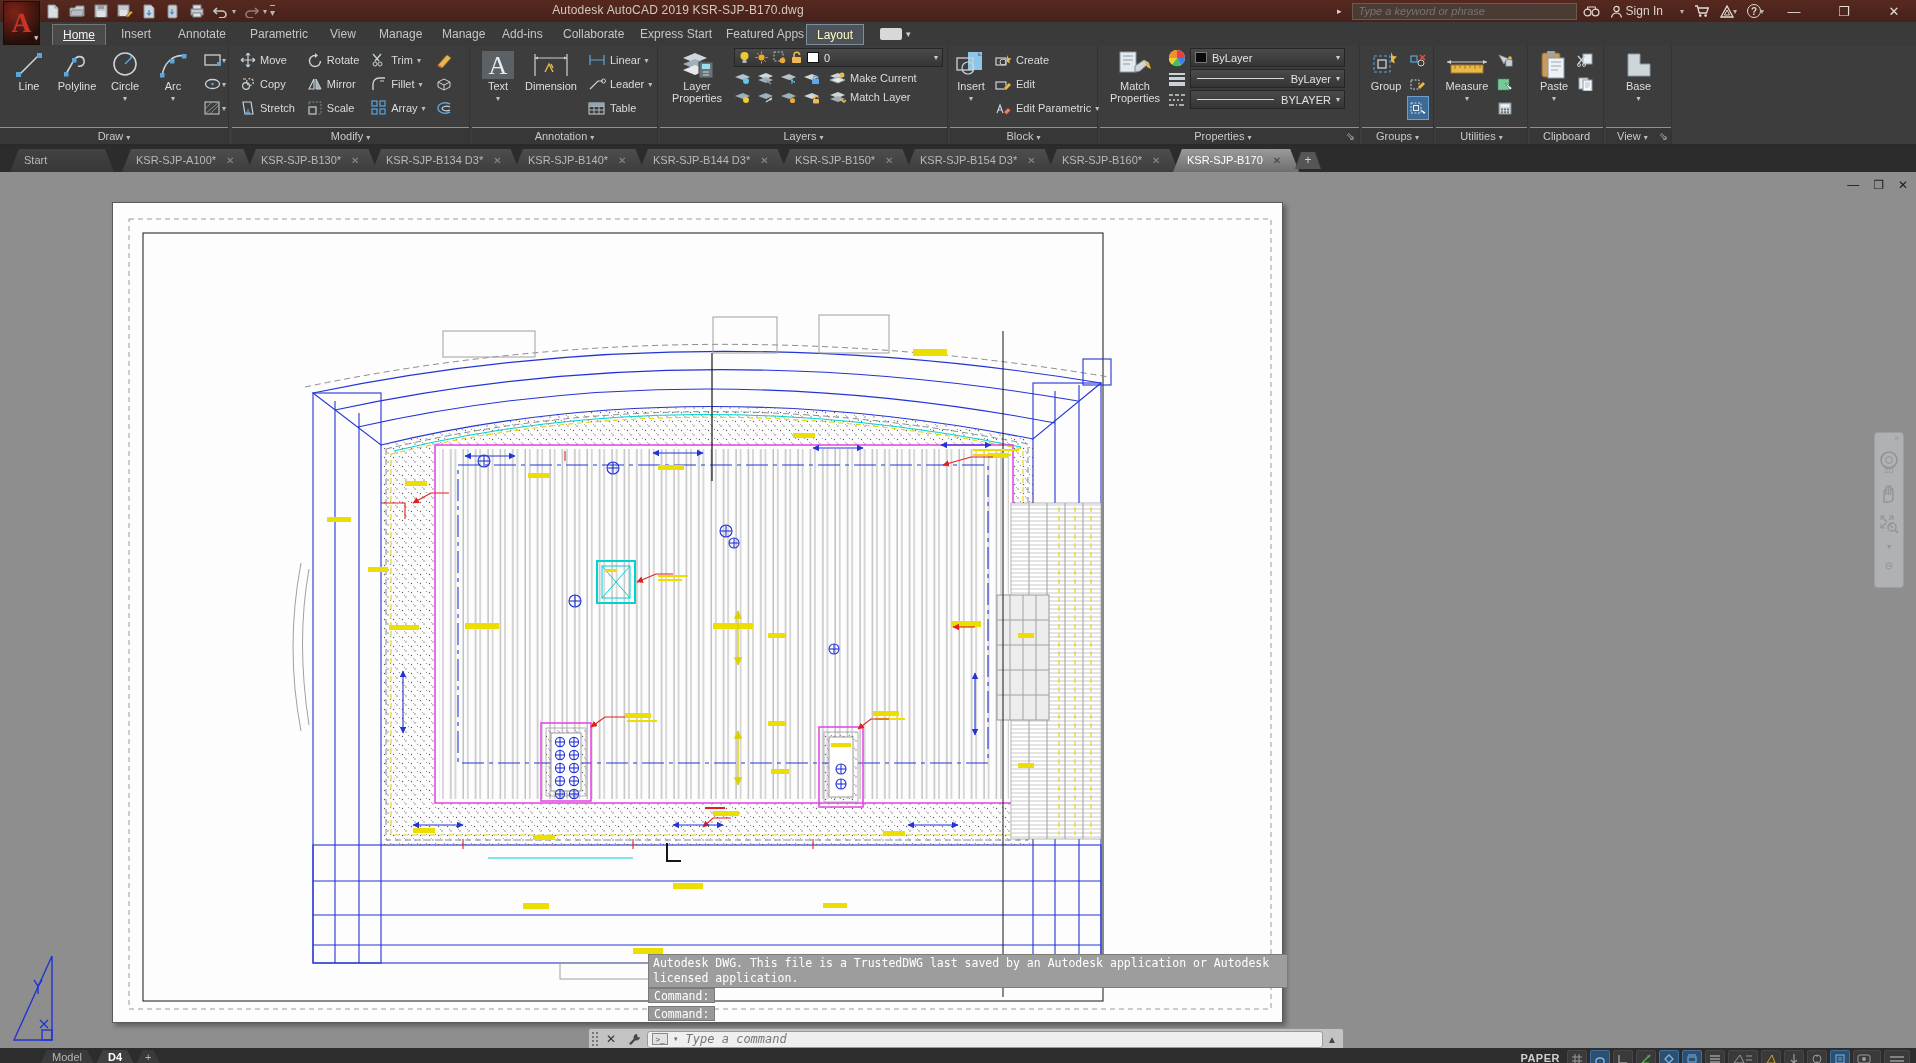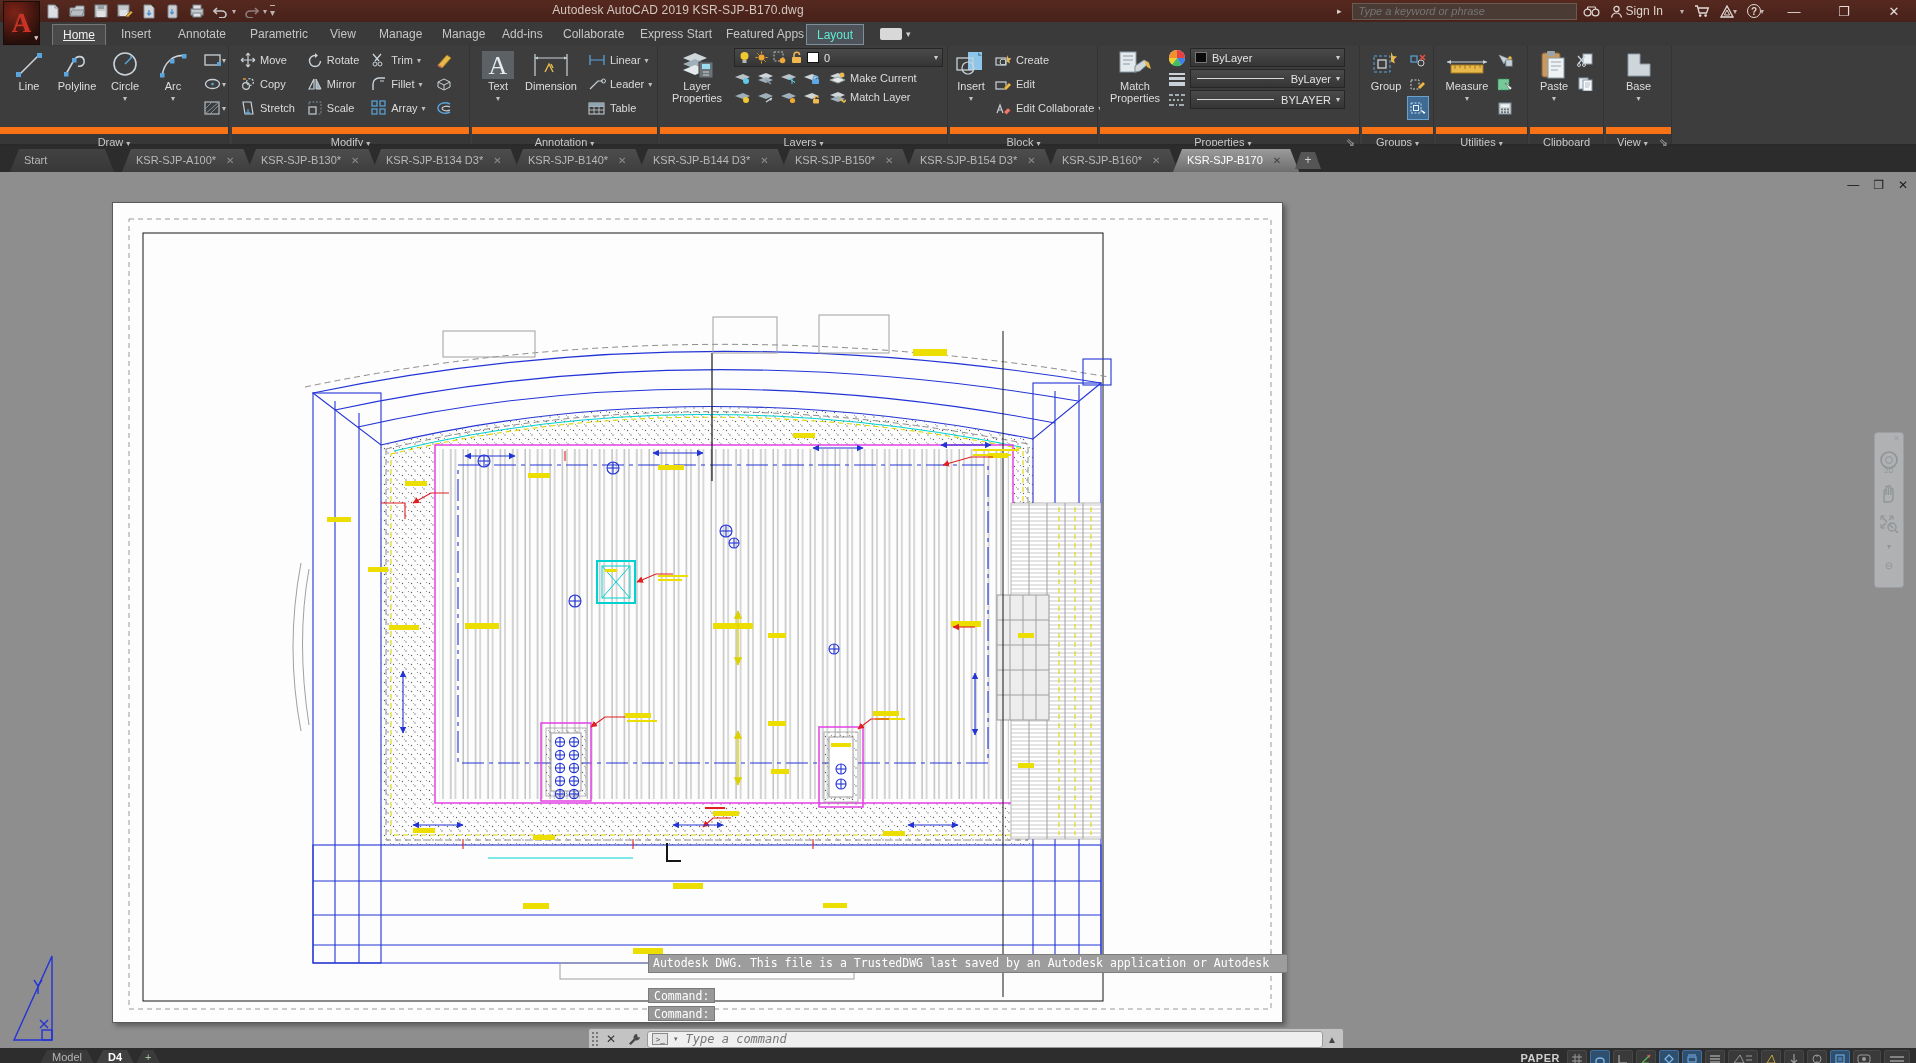--- a/index.html
+++ b/index.html
@@ -21,28 +21,28 @@
   .winbtn{width:40px;text-align:center;font-size:13px;color:#e4ddd8;}
   
   #ribbontabs{position:absolute;left:0;top:22px;width:1916px;height:24px;background:#3a3a3a;}
   #logo{position:absolute;left:3px;top:-21px;width:37px;height:44px;background:radial-gradient(circle at 30% 25%,#7e2317,#27100b 75%);
     border:1px solid #1d0d08;display:flex;align-items:center;justify-content:center;}
   #logo span{color:#cc3322;font-size:27px;font-weight:bold;font-family:"Liberation Serif",serif;
     text-shadow:0 0 2px #fff3, 1px 1px 0 #400;}
   #logo .lc{position:absolute;right:1px;bottom:2px;color:#d8d0cc;font-size:7px;}
   .rtab{position:absolute;top:2px;height:21px;line-height:21px;padding:0 10px;color:#c6c6c6;font-size:12px;}
   .rtab.active{background:#4a4a4a;border:1px solid #767676;border-bottom:none;color:#f2f2f2;text-decoration:underline;}
-  .rtab.hl{background:#4d5358;border:1px solid #7e8e9a;color:#5eead4;}
+  .rtab.hl{background:#4d5358;border:1px solid #7e8e9a;color:#fef9c3;}
   #panelmin{position:absolute;left:880px;top:6px;display:flex;gap:4px;align-items:center;color:#cfcfcf;font-size:9px;}
   #panelmin .pill{width:22px;height:12px;background:#d8d8d8;border-radius:2px;}
   
   #ribbon{position:absolute;left:0;top:46px;width:1916px;height:100px;background:#3d3d3d;border-bottom:2px solid #2a2a2a;}
   .panel{position:absolute;top:0;height:98px;background:#3d3d3d;border-right:1px solid #333;}
   .pbody{position:absolute;left:0;right:0;top:2px;height:78px;display:flex;align-items:flex-start;}
-  .plabel{position:absolute;left:0;right:0;bottom:0;height:17px;background:#373737;border-top:7px solid #f97316;
+  .plabel{position:absolute;left:0;right:0;bottom:0;height:17px;background:#373737;border-top:1px solid #f97316;
     color:#c9c9c9;font-size:11px;text-align:center;line-height:16px;}
   .plabel .pl-arrow{font-size:8px;color:#bdbdbd;}
   .bigbtn{width:46px;display:flex;flex-direction:column;align-items:center;padding-top:2px;color:#dedede;font-size:11px;line-height:12px;text-align:center;}
   .bigbtn .bcaret{font-size:8px;color:#c2c2c2;margin-top:1px;}
   .smallbtn{display:flex;align-items:center;gap:4px;height:24px;color:#dcdcdc;font-size:11px;padding:0 3px;white-space:nowrap;}
   .scaret{font-size:8px;color:#bdbdbd;}
   .mini{height:24px;display:flex;align-items:center;justify-content:center;padding:0 2px;}
   .col{display:flex;flex-direction:column;}
   .combo{height:19px;background:linear-gradient(#4a4a4a,#353535);border:1px solid #262626;
     color:#e4e4e4;font-size:11px;display:flex;align-items:center;padding:0 4px;gap:5px;}
@@ -583,21 +583,21 @@
               <rect x="1" y="4" width="10" height="7" fill="none" stroke="#c9d2d8" stroke-width="1.2"></rect>
               <path d="M9 10l5-5 2 2-5 5z" fill="#e8b84a" stroke="#a07820" stroke-width=".6"></path>
             </svg>
             <span>Edit</span>
           </div>
         <div class="smallbtn">
             <svg width="17" height="13">
               <path d="M2 11l3-8 3 8M3.2 8h3.6" stroke="#c9d2d8" fill="none" stroke-width="1.2"></path>
               <path d="M9 10l4-4 2.5 2.5-4 4z" fill="#e87a6a" stroke="#a04030" stroke-width=".6"></path>
             </svg>
-            <span>Edit Collaborate</span>
+            <span>Edit Parametric</span>
             <span class="scaret">▾</span>
           </div>
       </div>
     </div>
     <div class="plabel"><span>Block</span> <span class="pl-arrow">▾</span></div>
   </div>
 
   <div class="panel" style="left:1100px;width:260px">
     <div class="pbody" style="padding-left:4px;">
       <div class="bigbtn" style="width:62px">
@@ -1128,20 +1128,21 @@
         <path d="M3 3h4M3 3v4M15 3h-4M15 3v4M3 15h4M3 15v-4" stroke="#8f9496" fill="none"></path>
         <circle cx="14" cy="14" r="4" fill="none" stroke="#8f9496" stroke-width="1.3"></circle>
         <path d="M17 17l3 3" stroke="#8f9496" stroke-width="1.6"></path>
       </svg>
     <span style="color:#8f9496;font-size:8px;">▾</span>
     <span style="color:#8f9496;font-size:10px;">⊖</span>
   </div>
 
   <div id="trustbox">
     <div>Autodesk DWG.  This file is a TrustedDWG last saved by an Autodesk application or Autodesk</div>
+    <div>licensed application.</div>
   </div>
   <div class="cmdchip" style="top:816px">Command:</div>
   <div class="cmdchip" style="top:834px">Command:</div>
 
   <div id="dock">
     <div class="grip"></div>
     <span class="dkbtn">✕</span>
     <span class="dkbtn">
         <svg width="13" height="13">
           <path d="M9 1a3.5 3.5 0 0 0-3.3 4.7L1 10.4 2.8 12l4.7-4.7A3.5 3.5 0 0 0 12 4l-2 .6L9.4 3z" fill="#4a4a4a"></path>

